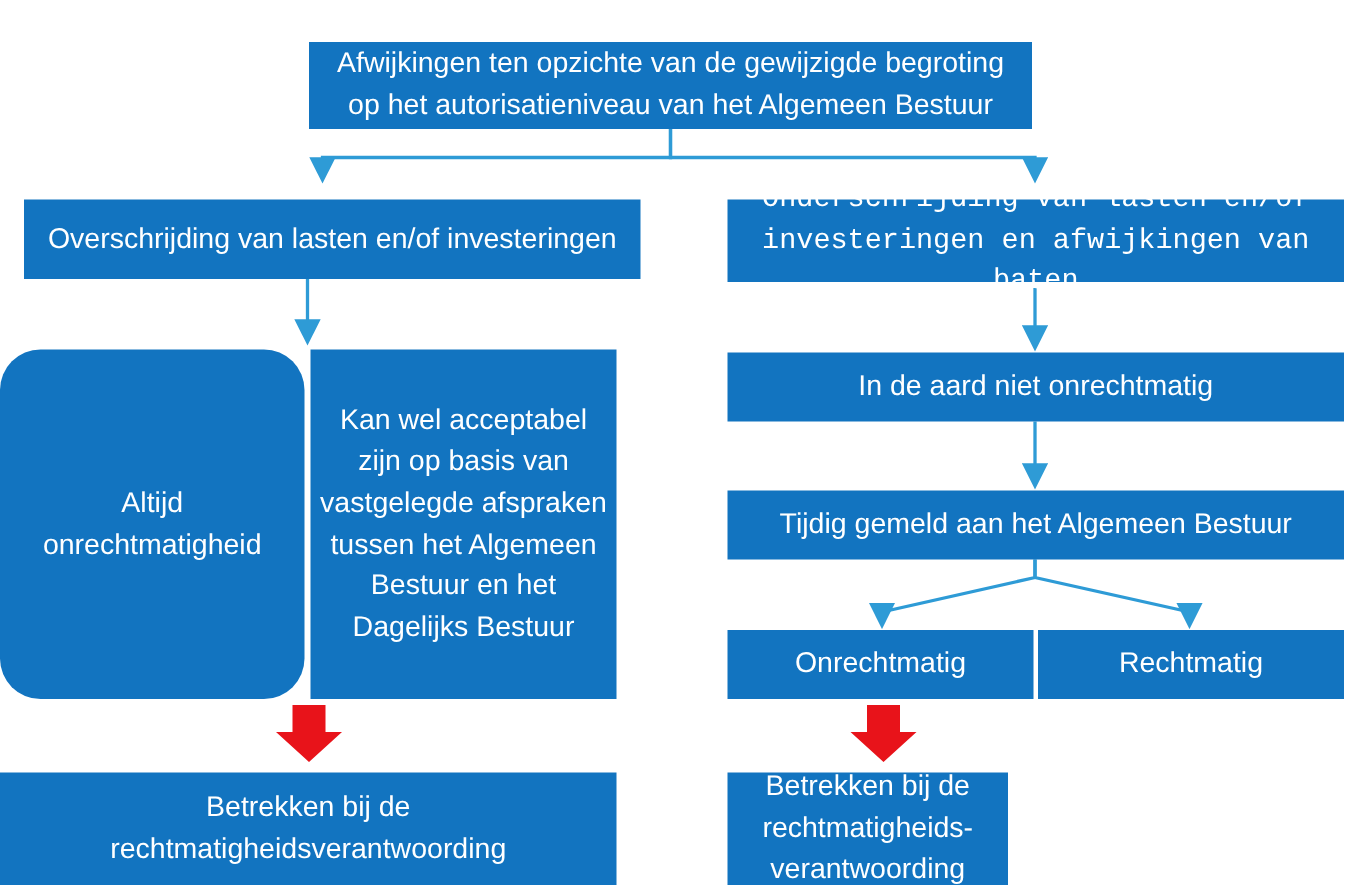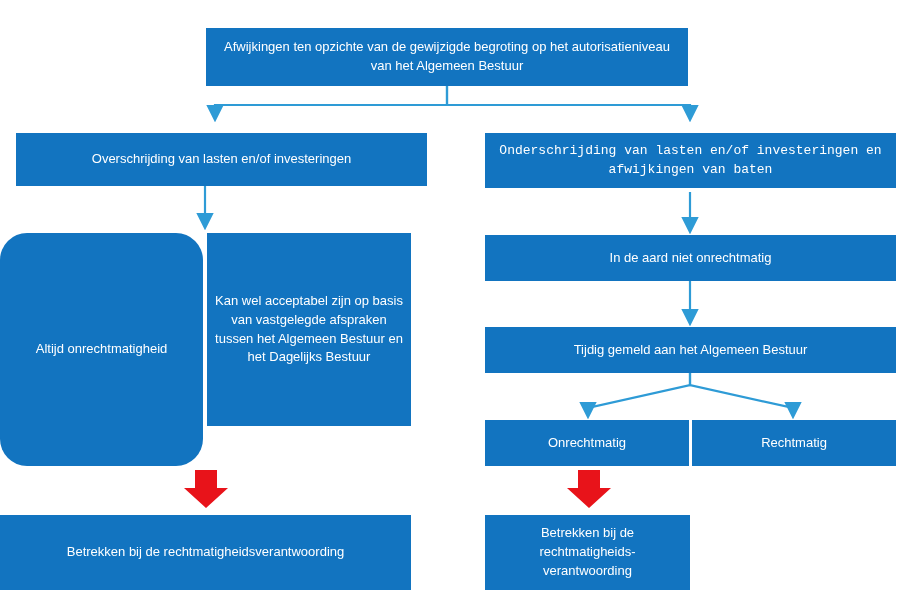--- a/index.html
+++ b/index.html
@@ -19,21 +19,21 @@
   }
   .box {
     position: absolute;
     background: #1274C0;
     color: #ffffff;
     display: flex;
     align-items: center;
     justify-content: center;
     text-align: center;
     box-sizing: border-box;
-    font-size: 13px;
+    font-size: 19px;
     line-height: 1.45;
     padding: 4px 8px;
   }
   .box span {
     display: block;
     width: 100%;
   }
   svg.arrows {
     position: absolute;
     left: 0;
@@ -95,21 +95,21 @@
   </div>
 
   <div class="box" style="left:485px; top:133px; width:411px; height:55px;font-family:Liberation Mono, monospace;">
     <span>Onderschrijding van lasten en/of investeringen en afwijkingen van baten</span>
   </div>
 
   <div class="box" style="left:0px; top:233px; width:203px; height:233px;border-radius:27px;">
     <span>Altijd onrechtmatigheid</span>
   </div>
 
-  <div class="box" style="left:207px; top:233px; width:204px; height:193px; padding:4px 6px;">
+  <div class="box" style="left:207px; top:233px; width:204px; height:233px; padding:4px 6px;">
     <span>Kan wel acceptabel zijn op basis van vastgelegde afspraken tussen het Algemeen Bestuur en het Dagelijks Bestuur</span>
   </div>
 
   <div class="box" style="left:485px; top:235px; width:411px; height:46px;">
     <span>In de aard niet onrechtmatig</span>
   </div>
 
   <div class="box" style="left:485px; top:327px; width:411px; height:46px;">
     <span>Tijdig gemeld aan het Algemeen Bestuur</span>
   </div>
@@ -119,17 +119,17 @@
   </div>
 
   <div class="box" style="left:485px; top:420px; width:204px; height:46px;">
     <span>Onrechtmatig</span>
   </div>
 
   <div class="box" style="left:0px; top:515px; width:411px; height:75px;">
     <span>Betrekken bij de rechtmatigheidsverantwoording</span>
   </div>
 
-  <div class="box" style="left:485px; top:515px; width:205px; height:75px; padding:4px 16px;">
+  <div class="box" style="left:485px; top:515px; width:187px; height:75px; padding:4px 16px;">
     <span>Betrekken bij de rechtmatigheids-verantwoording</span>
   </div>
 
 </div>
 
 </body></html>

